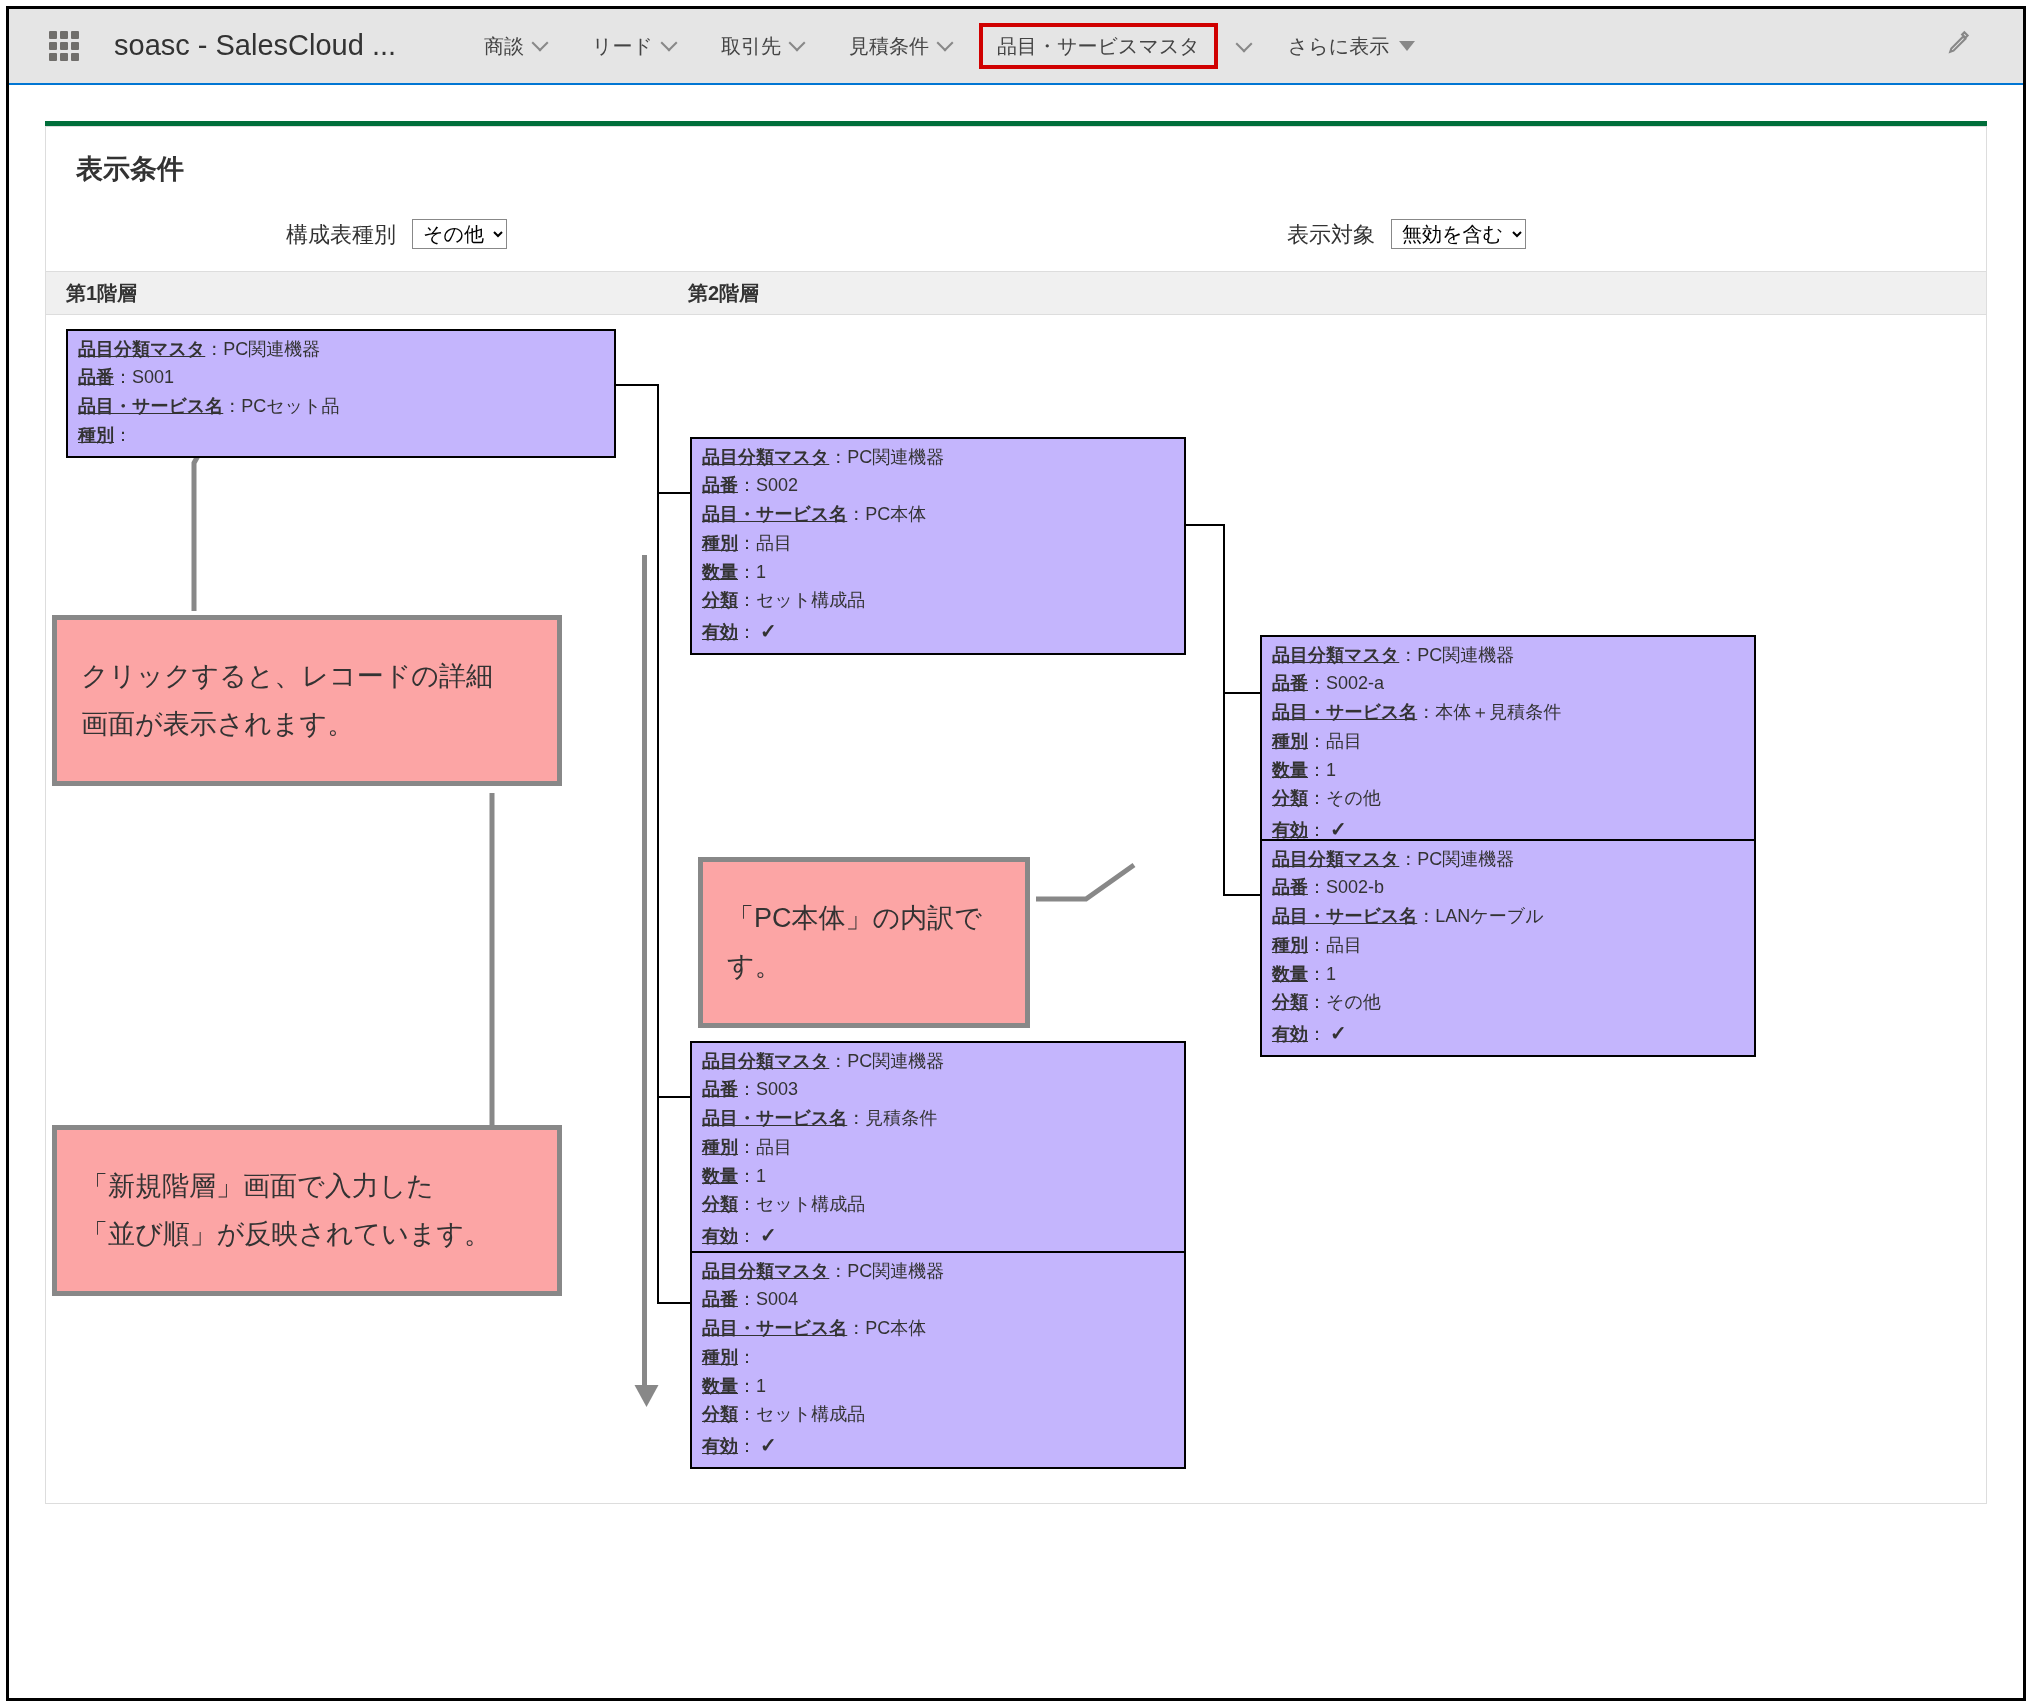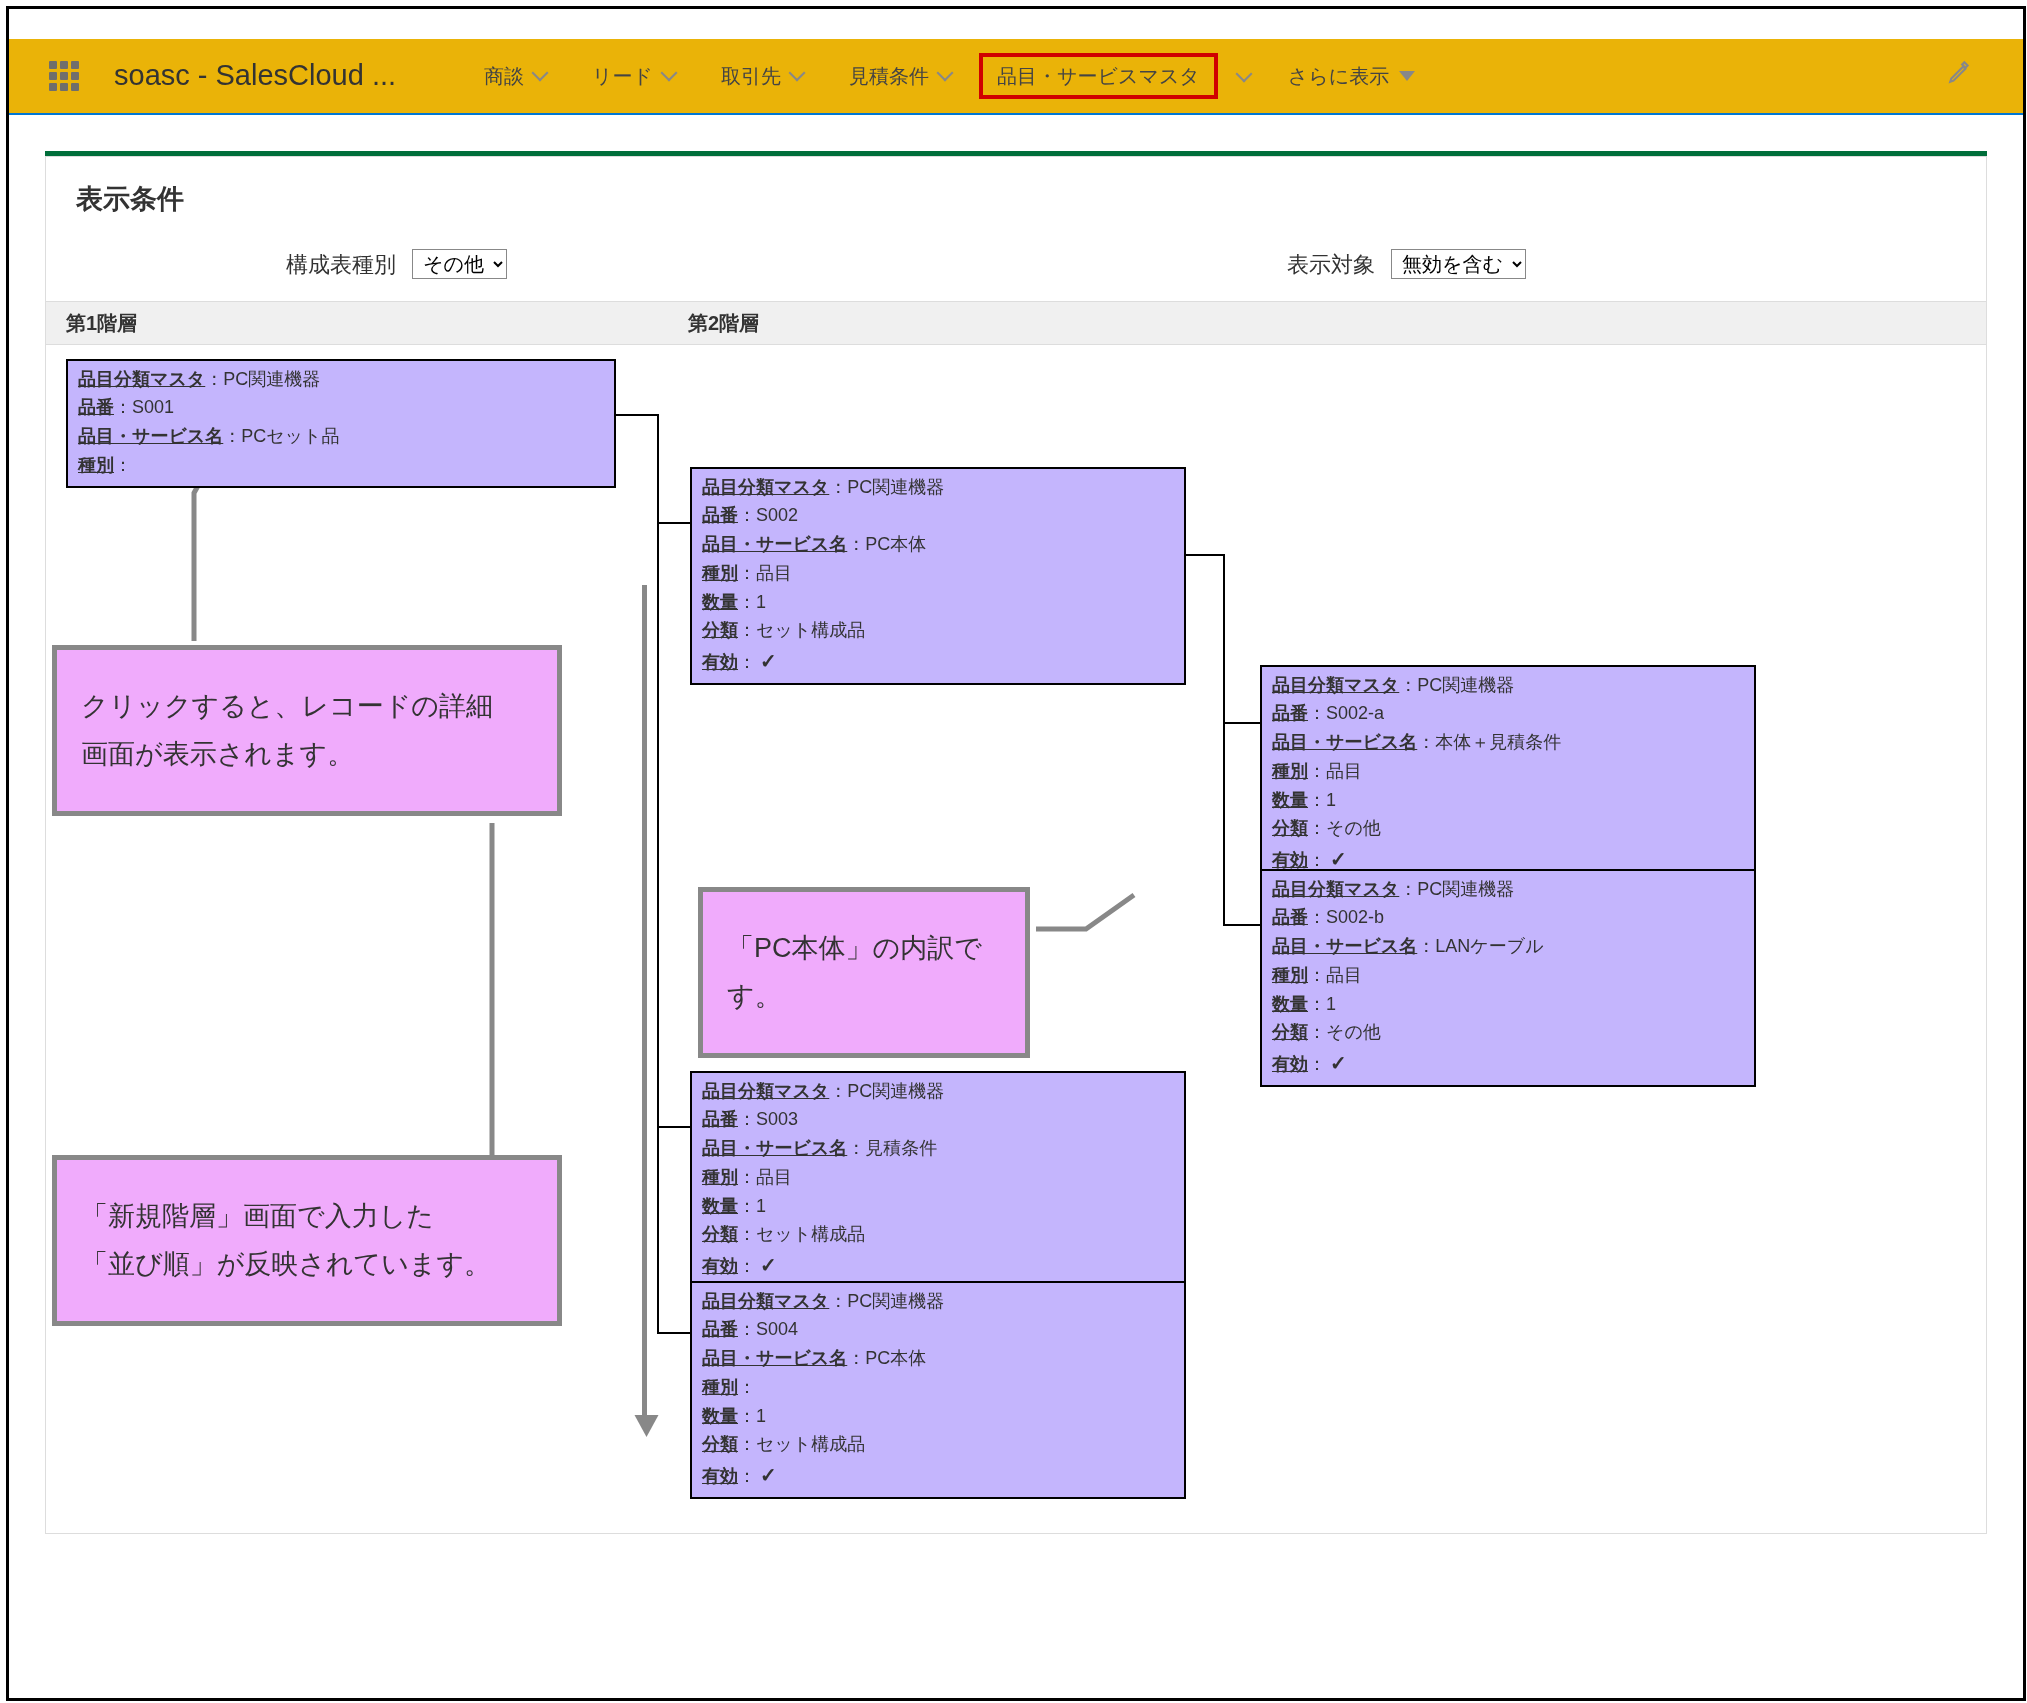--- a/index.html
+++ b/index.html
@@ -17,23 +17,22 @@
     position: relative;
     width: 2020px;
     height: 1695px;
   }
   
   .nav {
     display: flex;
     align-items: center;
     border-bottom: 2px solid #0176d3;
     padding: 14px 20px 14px 40px;
-    background: #eab308;
+    background: #e5e5e5;
     gap: 10px;
-    margin-top: 30px;
   }
   .app-launcher {
     display: grid;
     grid-template-columns: repeat(3, 8px);
     grid-template-rows: repeat(3, 8px);
     gap: 3px;
     margin-right: 25px;
   }
   .app-launcher span {
     width: 8px; height: 8px; background: #706e6b; border-radius: 1px;
@@ -146,21 +145,21 @@
     content: "✓";
     font-weight: bold;
     font-size: 20px;
     color: #333;
     margin-left: 4px;
   }
   
   .callout {
     position: absolute;
     border: 5px solid #888;
-    background: #f0abfc;
+    background: #fca5a5;
     padding: 32px 24px;
     font-size: 27px;
     line-height: 1.8;
     color: #333;
   }
   
   svg.connectors {
     position: absolute;
     top: 0; left: 0;
     width: 100%; height: 100%;

